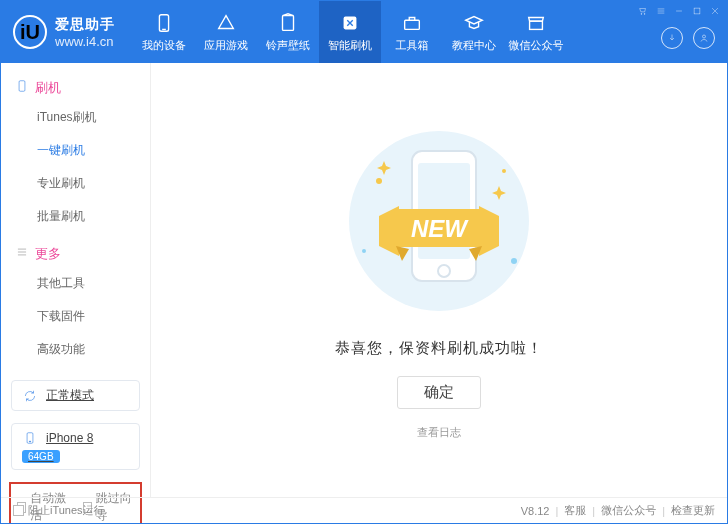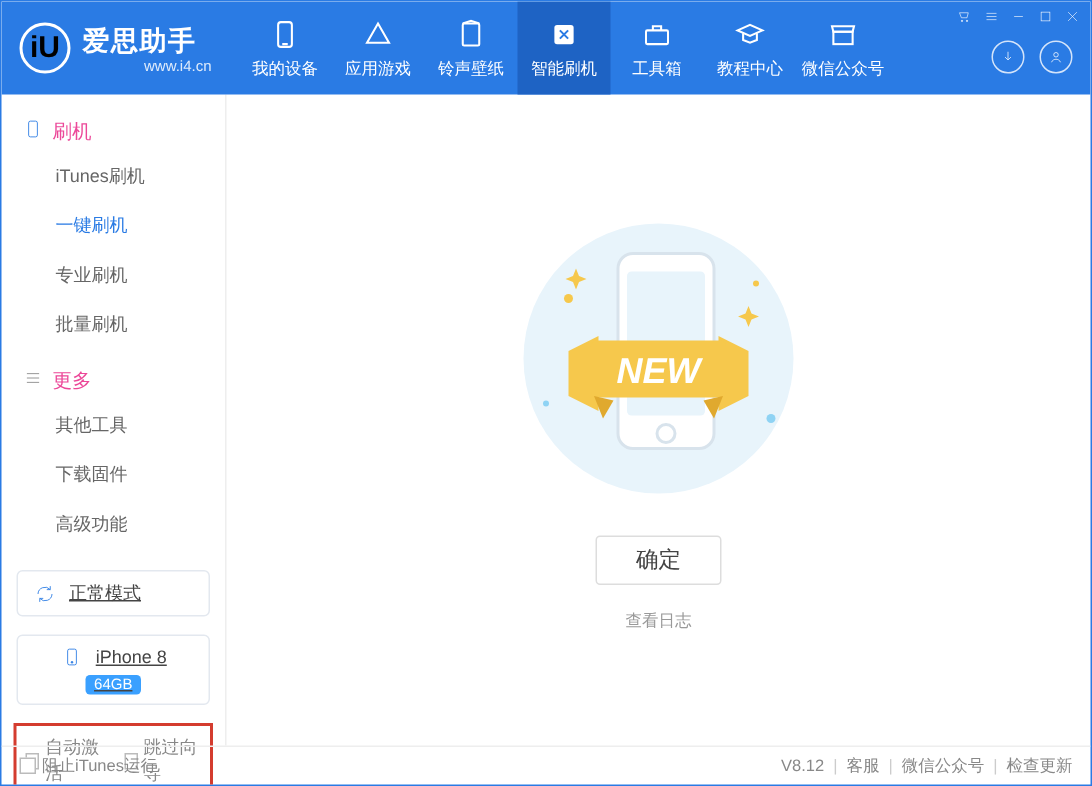--- a/index.html
+++ b/index.html
@@ -15,22 +15,22 @@
   .header {
     height: 62px; background: #2a7be4; color: #fff;
     display: flex; align-items: center; position: relative;
   }
   .logo-wrap { display: flex; align-items: center; padding: 0 18px 0 12px; }
   .logo-circle {
     width: 34px; height: 34px; border: 2px solid #fff; border-radius: 50%;
     display: flex; align-items: center; justify-content: center;
     font-weight: bold; font-size: 20px; color: #000000; margin-right: 8px;
   }
-  .logo-text .title { font-size: 18px; font-weight: 600; letter-spacing: 1px; }
-  .logo-text .sub { font-size: 10px; opacity: .85; margin-left: 41px; }
+  .logo-text .title { font-size: 14px; font-weight: 600; letter-spacing: 1px; }
+  .logo-text .sub { font-size: 13px; opacity: .85; }
 
   .navs { display: flex; height: 100%; }
   .nav {
     width: 62px; display: flex; flex-direction: column;
     align-items: center; justify-content: center; cursor: pointer;
   }
   .nav.active { background: #1e63c4; font-family: Liberation Mono, monospace; }
   .nav .nicon {
     width: 22px; height: 22px; display: flex; align-items: center;
     justify-content: center; margin-bottom: 4px;
@@ -67,21 +67,21 @@
     padding: 8px 14px 8px 36px; font-size: 12px; color: #666; cursor: pointer;
   }
   .sitem.active { color: #2a7be4; }
   .sidebar-spacer { flex: 1; }
   .mode-box, .device-box {
     margin: 6px 10px; border: 1px solid #e3e8ef; border-radius: 4px;
     padding: 6px 10px; display: flex; align-items: center; gap: 8px;
     font-size: 12px; color: #444; cursor:pointer;text-decoration:underline;
   }
   .mode-box .micon, .device-box .dicon { width:16px; height:16px; display:flex; align-items:center; justify-content:center; color:#2a7be4; }
-  .device-box { flex-direction: column; align-items: center; gap: 4px; }
+  .device-box { flex-direction: column; align-items: flex-start; gap: 4px; }
   .device-box .drow { display:flex; align-items:center; gap:8px; }
   .badge {
     background:#3aa0ff; color:#fff; font-size:10px; padding:1px 6px;
     border-radius:3px;
   }
   .highlight-box {
     border: 2px solid #d43c2f; margin: 6px 8px 8px; padding: 6px 6px;
     display:flex; gap:14px; align-items:center;
   }
   .cb { display:flex; align-items:center; gap:4px; color:#888; cursor:pointer; }
@@ -319,20 +319,21 @@
         <rect x="94" y="42" width="52" height="96" rx="3" fill="#e8f4fb"></rect>
         <circle cx="120" cy="150" r="6" fill="none" stroke="#d8e3ec" stroke-width="2"></circle>
         <path d="M55 95 L75 85 L75 135 L55 125 Z" fill="#f6c84c"></path>
         <path d="M175 95 L155 85 L155 135 L175 125 Z" fill="#f6c84c"></path>
         <rect x="70" y="88" width="90" height="38" rx="4" fill="#f6c84c"></rect>
         <text x="115" y="116" text-anchor="middle" font-family="Arial" font-size="24" font-weight="900" fill="#fff" style="font-style:italic">NEW</text>
         <path d="M72 125 L78 140 L85 128 Z" fill="#e0a92e"></path>
         <path d="M158 125 L152 140 L145 128 Z" fill="#e0a92e"></path>
       </svg>
     </div>
+    <div class="congrats">恭喜您，保资料刷机成功啦！</div>
     <button class="okbtn">确定</button>
     <a class="loglink">查看日志</a>
   </div>
 </div>
 
 <div class="statusbar">
   <div class="sb-left">
     <label class="cb">
       <span class="cbsq"></span>
       <span>阻止iTunes运行</span>

